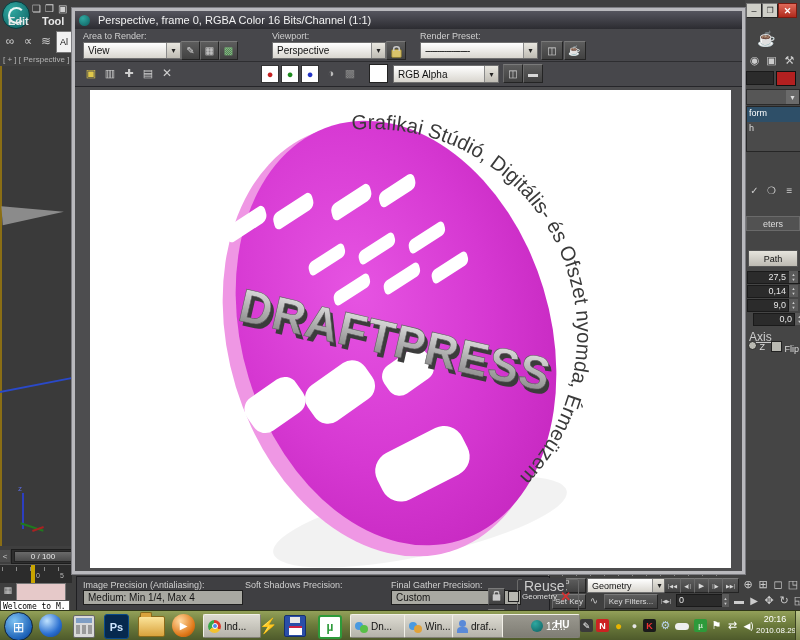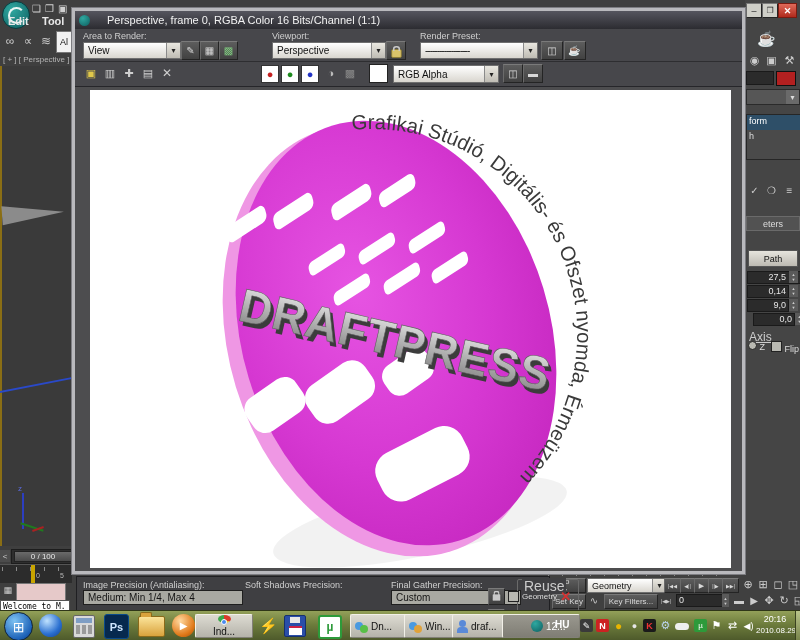--- a/index.html
+++ b/index.html
@@ -109,21 +109,21 @@
     <span class="abs ic" style="left:19px;top:53px;width:15px;height:14px;font-size:11px;color:#ccc;">▣</span>
     <span class="abs ic" style="left:37px;top:53px;width:15px;height:14px;font-size:11px;color:#ccc;">⚒</span>
 
     <div class="abs darkfield" style="left:1px;top:71px;width:26px;height:12px;"></div>
     <div class="abs" style="left:31px;top:71px;width:18px;height:13px;background:#b32020;border:1px solid #111;"></div>
 
     <div class="abs" style="left:1px;top:89px;width:52px;height:14px;background:#565656;border:1px solid #2a2a2a;display:flex;">
       <span class="ic" style="margin-left:auto;width:13px;background:#6a6a6a;color:#ddd;font-size:8px;">▾</span>
     </div>
 
-    <div class="abs" style="left:1px;top:106px;width:53px;height:44px;background:#4a4a4a;border:1px solid #262626;margin-top:8px;">
+    <div class="abs" style="left:1px;top:106px;width:53px;height:44px;background:#4a4a4a;border:1px solid #262626;">
       <div class="nosel" style="height:13px;background:#2e4f68;color:#fff;font-size:9px;padding:1px 2px;">form</div>
       <div class="nosel" style="height:13px;color:#ddd;font-size:9px;padding:1px 2px;">h</div>
     </div>
 
     <span class="abs ic" style="left:3px;top:184px;width:13px;height:12px;font-size:10px;color:#ccc;">✓</span>
     <span class="abs ic" style="left:20px;top:184px;width:13px;height:12px;font-size:10px;color:#ccc;">❍</span>
     <span class="abs ic" style="left:38px;top:184px;width:13px;height:12px;font-size:10px;color:#ccc;">≡</span>
 
     <div class="abs ic nosel" style="left:1px;top:216px;width:52px;height:13px;background:#525252;border:1px solid #6a6a6a;color:#ddd;font-size:9px;">eters</div>
     <div class="abs ic" style="left:3px;top:250px;width:48px;height:15px;background:linear-gradient(#e6e4dd,#bdbab2);border:1px solid #555;font-size:9px;color:#111;">Path</div>
@@ -203,21 +203,21 @@
     <span class="abs ic" style="left:184px;top:33px;width:14px;height:14px;color:#ccc;font-size:10px;">▬</span>
     <span class="abs ic" style="left:199px;top:33px;width:14px;height:14px;color:#ccc;font-size:10px;">▶</span>
     <span class="abs ic" style="left:214px;top:33px;width:14px;height:14px;color:#ccc;font-size:11px;">✥</span>
     <span class="abs ic" style="left:229px;top:33px;width:14px;height:14px;color:#ccc;font-size:11px;">↻</span>
     <span class="abs ic" style="left:244px;top:33px;width:14px;height:14px;color:#ccc;font-size:11px;">◱</span>
   </div>
 
   <div class="abs" style="left:72px;top:8px;width:673px;height:566px;background:#47474b;
               border:3px solid #b9b9bd;outline:1px solid #7d7d82;box-sizing:border-box;z-index:5;">
 
-    <div style="height:18px;background:linear-gradient(#55555e,#2c2c31);display:flex;align-items:center;padding:0 4px;gap:17px;">
+    <div style="height:18px;background:linear-gradient(#55555e,#2c2c31);display:flex;align-items:center;padding:0 4px;gap:8px;">
       <span style="width:11px;height:11px;border-radius:50%;background:radial-gradient(circle at 35% 30%,#2fa8a0,#0d5e60);display:inline-block;"></span>
       <span style="color:#f2f2f2;font-size:11px;">Perspective, frame 0, RGBA Color 16 Bits/Channel (1:1)</span>
     </div>
 
     <div style="position:relative;height:32px;background:#47474b;border-bottom:1px solid #2e2e31;">
       <span class="abs lbl" style="left:8px;top:2px;">Area to Render:</span>
       <div class="abs combo" style="left:8px;top:13px;width:92px;height:15px;">
         <span>View</span>
           <span class="arr">▾</span>
       </div>
@@ -368,21 +368,21 @@
       <div style="margin:2px;height:9px;background:repeating-linear-gradient(90deg,#9a9a9a 0 4px,#d9d9d9 4px 6px);"></div>
     </div>
     <div class="abs ic" style="left:104px;top:3px;width:23px;height:23px;background:#06294e;border:1px solid #0a4a8a;border-radius:3px;color:#cfe6ff;font-size:11px;font-weight:bold;">Ps</div>
     <div class="abs" style="left:138px;top:5px;width:25px;height:19px;background:linear-gradient(#fbe49a,#d9a23c);border:1px solid #8a6a1a;border-radius:2px;">
       <div style="width:10px;height:4px;background:#d9a23c;border:1px solid #8a6a1a;border-bottom:none;margin:-5px 0 0 1px;border-radius:2px 2px 0 0;"></div>
     </div>
     <div class="abs ic" style="left:172px;top:3px;width:23px;height:23px;border-radius:50%;background:radial-gradient(circle at 35% 30%,#ffd9a0,#e07818 65%,#9a4a08);color:#fff;font-size:10px;">
       <span>▶</span>
     </div>
 
-    <div class="abs tbtn" style="left:195px;top:3px;width:48px;height:22px;flex-direction:column;">
+    <div class="abs tbtn" style="left:203px;top:3px;width:48px;height:22px;">
       <span style="width:13px;height:13px;border-radius:50%;background:conic-gradient(#d93a2b 0 33%,#f2c22e 33% 66%,#3aa84a 66% 100%);position:relative;">
         <span style="position:absolute;left:3.5px;top:3.5px;width:6px;height:6px;border-radius:50%;background:#4a8af0;border:1px solid #fff;box-sizing:border-box;"></span>
       </span>
       <span>Ind...</span>
     </div>
     <span class="abs ic" style="left:259px;top:4px;width:20px;height:21px;color:#f2c22e;font-size:15px;">⚡</span>
     <div class="abs" style="left:284px;top:4px;width:20px;height:20px;background:#2a4ea8;border:1px solid #16306e;border-radius:2px;">
       <div style="margin:1px auto 0;width:10px;height:6px;background:#e8e8e8;"></div>
       <div style="margin:3px auto 0;width:13px;height:7px;background:#fff;border-top:2px solid #c24;"></div>
     </div>

